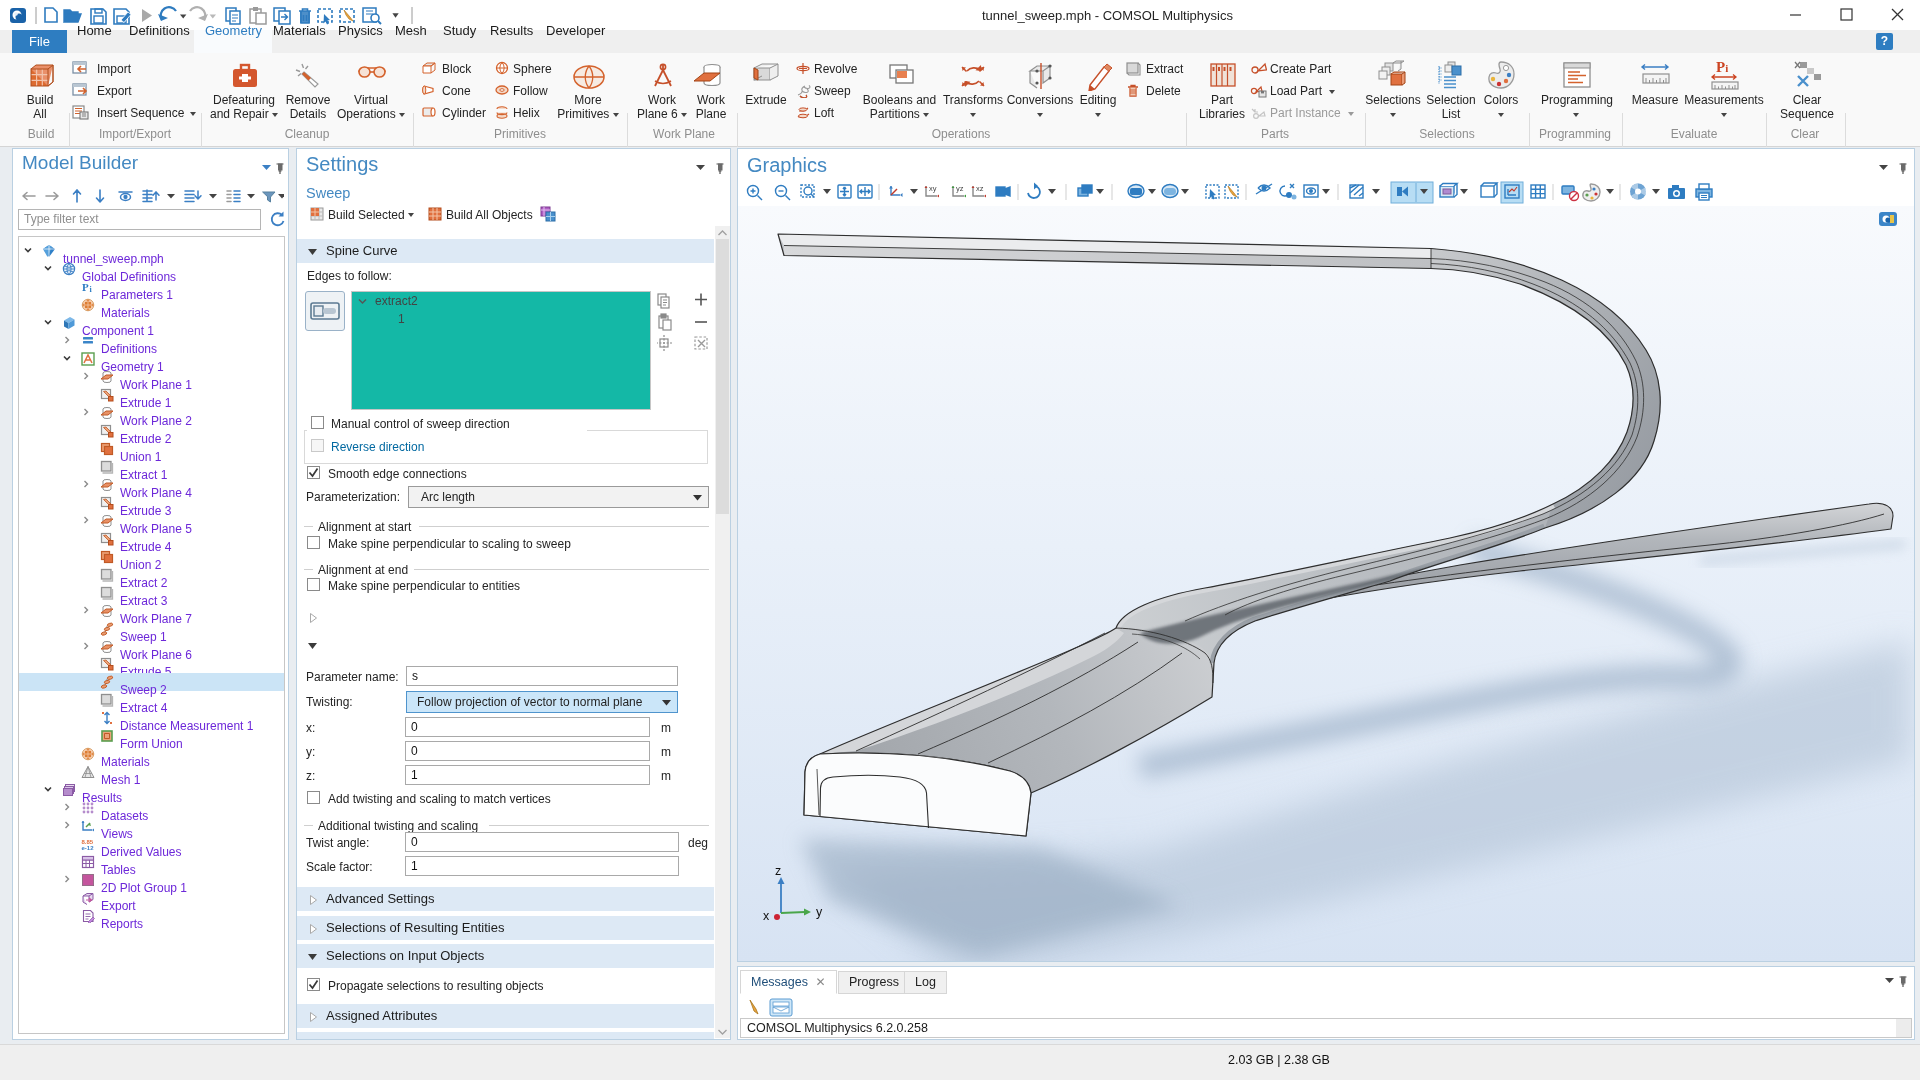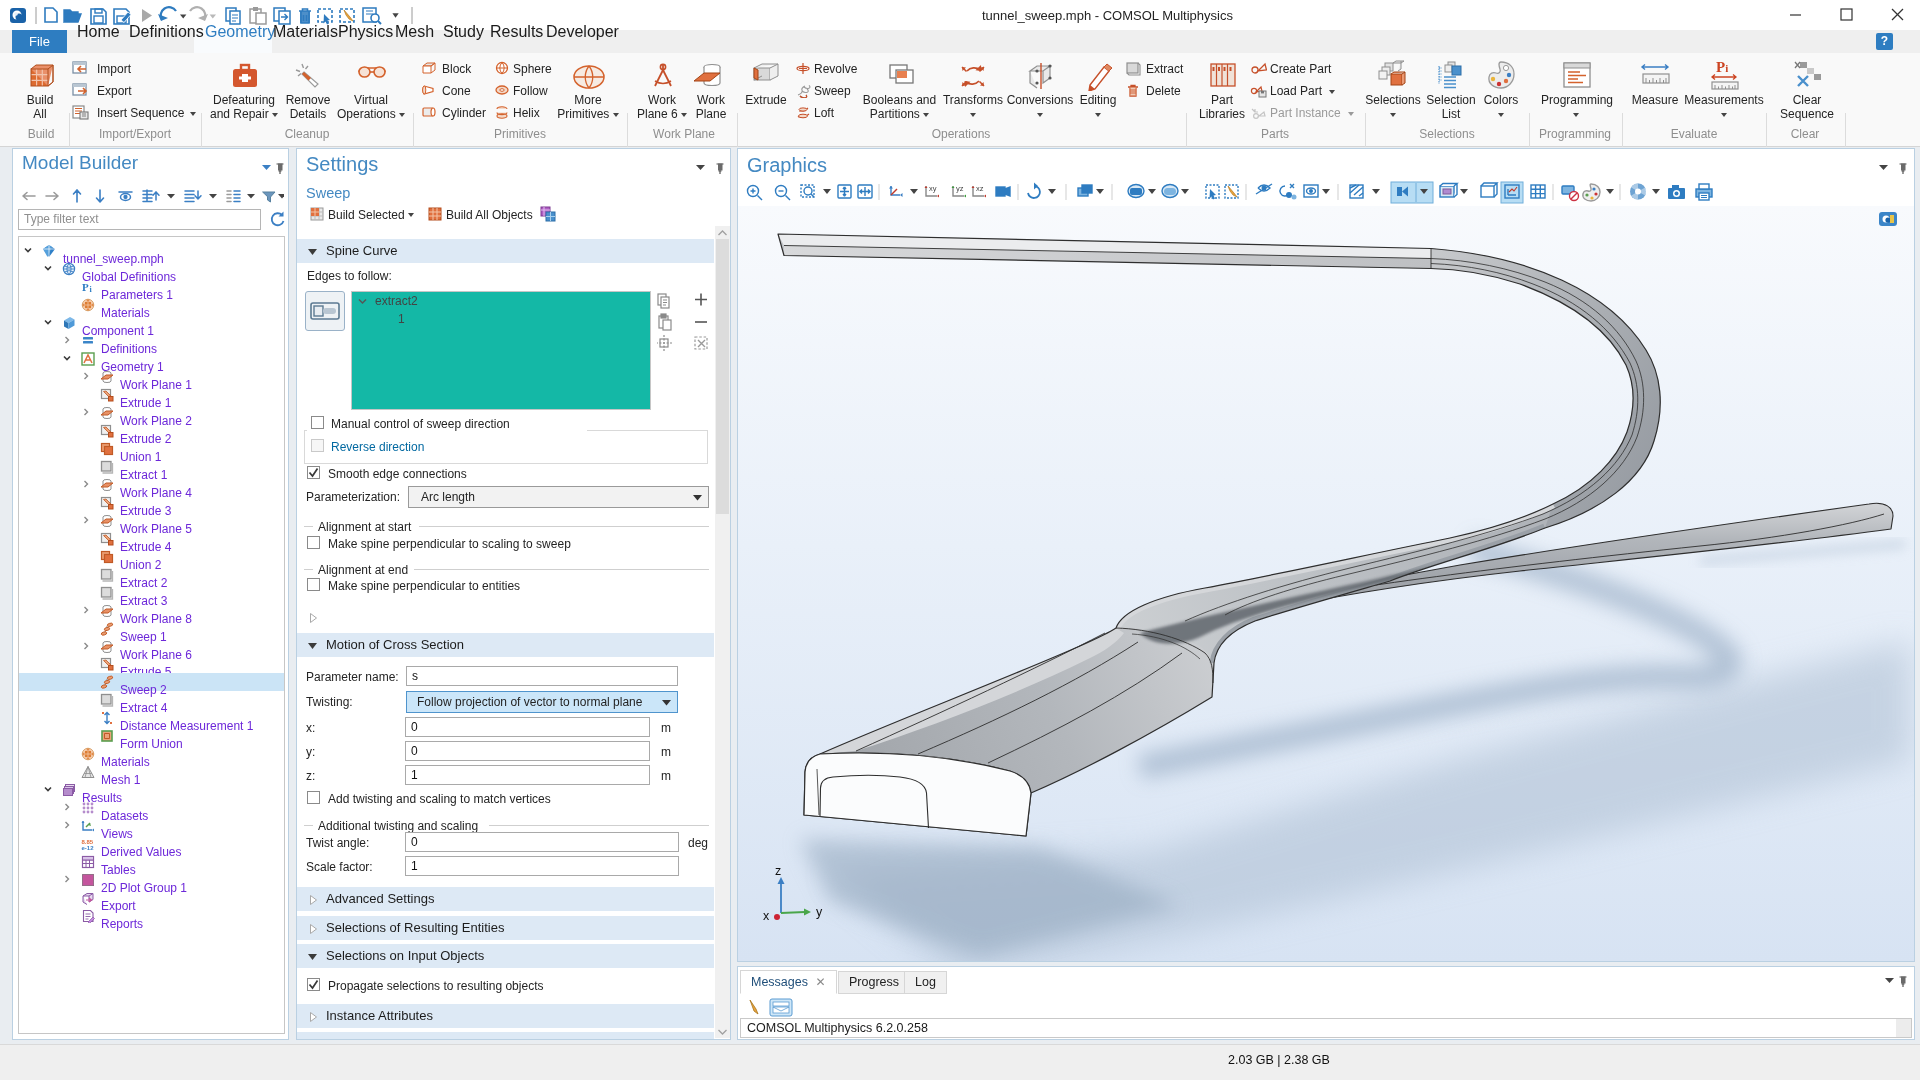--- a/index.html
+++ b/index.html
@@ -97,21 +97,21 @@
 <svg class="a" style="left:1780px;top:0" width="140" height="30">
  <line x1="10" y1="15" x2="21" y2="15" stroke="#333" stroke-width="1.2"></line>
  <rect x="61" y="9" width="11" height="11" fill="none" stroke="#333" stroke-width="1.2"></rect>
  <line x1="112" y1="9" x2="123" y2="20" stroke="#333" stroke-width="1.2"></line>
  <line x1="123" y1="9" x2="112" y2="20" stroke="#333" stroke-width="1.2"></line>
 </svg>
 
 <div class="a" style="left:0;top:30px;width:1920px;height:23px;background:#efefef"></div>
 <div class="a" style="left:12px;top:30px;width:55px;height:23px;background:#2e7dc1;color:#fff;text-align:center;line-height:23px;font-size:13px">File</div>
 <div class="a" style="left:194px;top:30px;width:78px;height:23px;background:#f9fbfd"></div>
-<div class="a" style="left:67px;top:19px;width:1300px;height:23px;font-size:16px;color:#1a1a1a">
+<div class="a" style="left:67px;top:19px;width:1300px;height:23px;font-size:13px;color:#1a1a1a">
  <span style="position:absolute;left:10px;top:4px">Home</span>
  <span style="position:absolute;left:62px;top:4px">Definitions</span>
  <span style="position:absolute;left:138px;top:4px;color:#2e7dc1">Geometry</span>
  <span style="position:absolute;left:206px;top:4px">Materials</span>
  <span style="position:absolute;left:271px;top:4px">Physics</span>
  <span style="position:absolute;left:328px;top:4px">Mesh</span>
  <span style="position:absolute;left:376px;top:4px">Study</span>
  <span style="position:absolute;left:423px;top:4px">Results</span>
  <span style="position:absolute;left:479px;top:4px">Developer</span>
 </div>
@@ -728,21 +728,21 @@
         </svg>
         <span class="lbl t3">Extract 3</span>
       </div>
 <div class="row" style="top:364.5px">
         <svg class="chev e3" width="10" height="10">
           <use href="#y-co"></use>
         </svg>
         <svg class="ic i3" width="14" height="14">
           <use href="#y-wp"></use>
         </svg>
-        <span class="lbl t3">Work Plane 8</span>
+        <span class="lbl t3">Work Plane 7</span>
       </div>
 <div class="row" style="top:382.5px">
         <svg class="ic i3" width="14" height="14">
           <use href="#y-swp"></use>
         </svg>
         <span class="lbl t3">Sweep 1</span>
       </div>
 <div class="row" style="top:400.5px">
         <svg class="chev e3" width="10" height="10">
           <use href="#y-co"></use>
@@ -957,21 +957,20 @@
  <div class="a tt" style="left:31px;top:388px">Make spine perpendicular to scaling to sweep</div>
  <div class="gline" style="left:7px;top:420px;width:9px"></div>
  <div class="a tt" style="left:21px;top:414px">Alignment at end</div>
  <div class="gline" style="left:117px;top:420px;width:295px"></div>
  <div class="cb" style="left:10px;top:429px"></div>
  <div class="a tt" style="left:31px;top:430px">Make spine perpendicular to entities</div>
 
  <svg class="a" style="left:12px;top:463px" width="10" height="12">
       <path d="M1.5 1.5 l6 4.5 l-6 4.5 z" fill="#fff" stroke="#a9a9a9"></path>
     </svg>
- <div class="sech" style="top:484px"><span class="sechl">Motion of Cross Section</span></div>
  <svg class="a" style="left:10px;top:492px" width="12" height="10">
       <path d="M1 2 l9 0 l-4.5 6 z" fill="#3b3b3b"></path>
     </svg>
  <div class="a tt" style="left:9px;top:521px">Parameter name:</div>
  <div class="field" style="left:109px;top:517px;width:272px">s</div>
  <div class="a tt" style="left:9px;top:546px">Twisting:</div>
  <div class="a" style="left:109px;top:542px;width:272px;height:22px;background:#cbe6f9;border:1px solid #4f94cd"></div>
  <div class="a tt" style="left:120px;top:546px">Follow projection of vector to normal plane</div>
  <svg class="a" style="left:364px;top:550px" width="12" height="8">
       <path d="M1 1 l4.5 5.5 l4.5 -5.5 z" fill="#333"></path>
@@ -1005,21 +1004,21 @@
     </svg>
  <div class="sech" style="top:795px"><span class="sechl">Selections on Input Objects</span></div>
  <svg class="a" style="left:10px;top:803px" width="12" height="10">
       <path d="M1 2 l9 0 l-4.5 6 z" fill="#3b3b3b"></path>
     </svg>
  <div class="cb" style="left:10px;top:829px"></div>
  <svg class="a" style="left:10px;top:829px" width="13" height="13">
       <path d="M2.5 6.5 l3 3.5 l5 -7.5" stroke="#3a3a3a" stroke-width="1.7" fill="none"></path>
     </svg>
  <div class="a tt" style="left:31px;top:830px">Propagate selections to resulting objects</div>
- <div class="sech" style="top:855px"><span class="sechl">Instance Attributes</span></div>
+ <div class="sech" style="top:855px"><span class="sechl">Assigned Attributes</span></div>
  <svg class="a" style="left:12px;top:862px" width="10" height="12">
       <path d="M1.5 1.5 l6 4.5 l-6 4.5 z" fill="#fff" stroke="#a9a9a9"></path>
     </svg>
  <div class="sech" style="top:883px;height:7px;overflow:hidden"></div>
 </div>
 
 <div class="panel" id="gfxpanel" style="left:737px;top:148px;width:1178px;height:814px">
  <div class="phead" style="top:5px;font-size:20px">Graphics</div>
  <svg class="a" style="left:1140px;top:13px" width="32" height="12">
       <path d="M1 3 l4.5 5 l4.5 -5 z" fill="#444"></path>

